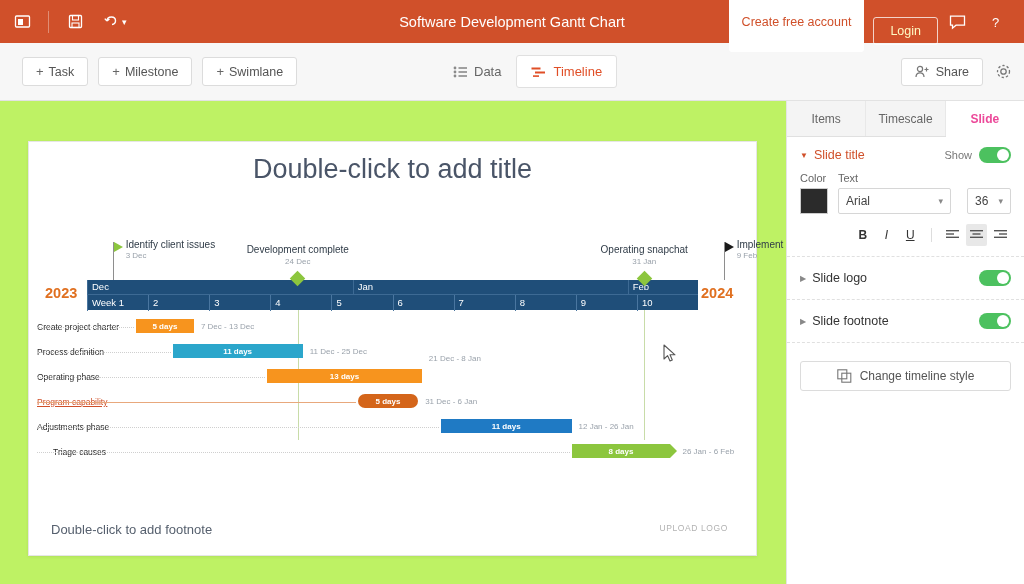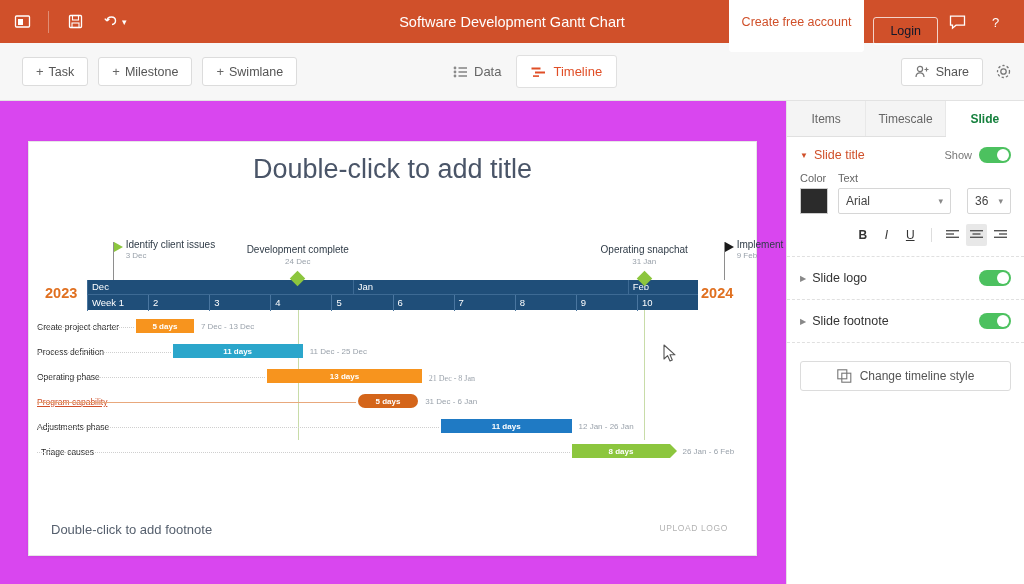--- a/index.html
+++ b/index.html
@@ -26,21 +26,21 @@
   .tb-title {
     position: absolute; left: 0; right: 0; text-align: center;
     color: #fff; font-size: 14.5px; pointer-events: none;
   }
   .tb-right { margin-left: auto; display: flex; align-items: center; padding-right: 10px; z-index:2; }
   .btn-create {
     background: #fff; color: #d0502a; font-size: 12.5px;
     padding: 23px 13px; border-radius: 3px; cursor: pointer; white-space: nowrap;
   }
   .btn-login {
-    border: 1px solid rgba(255,255,255,.75); color: #0f172a; font-size: 12.5px;
+    border: 1px solid rgba(255,255,255,.75); color: #fef9c3; font-size: 12.5px;
     padding: 6px 16px; border-radius: 3px; margin-left: 9px; cursor: pointer; margin-top: 19px;
   }
   .tb-right .tb-icon { width: 38px; }
 
   
   .toolbar {
     position: absolute; left: 0; top: 43px; width: 1024px; height: 58px;
     background: #f7f7f7; border-bottom: 1px solid #e2e2e2;
     display: flex; align-items: center;
   }
@@ -68,21 +68,21 @@
     color: #fff; font-size: 10px;
     display: flex; flex-direction: column; align-items: center; justify-content: center;
     cursor: pointer;
   }
   .feedback .vtext { writing-mode: vertical-rl; transform: rotate(180deg); letter-spacing: .4px; }
   .feedback .fico { margin-top: 4px; font-size: 10px; }
 
   
   .workarea {
     position: absolute; left: 0; top: 101px; right: 238px; bottom: 0;
-    background: #d946ef; overflow: hidden;
+    background: #bef264; overflow: hidden;
   }
   .slide {
     position: absolute; left: 28px; top: 40px; width: 729px; height: 415px;
     background: #fff; border: 1px solid #e6e6e6;
     box-shadow: 0 1px 3px rgba(0,0,0,.07);
   }
   .slide-title {
     position: absolute; left: 0; right: 0; top: 12px; text-align: center;
     font-size: 27px; color: #4a5568; cursor: text;
   }
@@ -163,21 +163,21 @@
     position: absolute; right: 0; top: 101px; width: 238px; bottom: 0;
     background: #fff; border-left: 1px solid #e4e4e4;
   }
   .panel-tabs { display: flex; height: 36px; background:#fafafa; border-bottom: 1px solid #e0e0e0; }
   .ptab {
     flex: 1; display: flex; align-items: center; justify-content: center;
     font-size: 12px; color: #666; cursor: pointer; border-right: 1px solid #e8e8e8;
     background: #f4f4f4;
   }
   .ptab:last-child { border-right: none; }
-  .ptab.active { background: #fff; color: #15803d; font-weight: bold; border-bottom: 1px solid #fff; margin-bottom:-1px;}
+  .ptab.active { background: #fff; color: #ec4899; font-weight: bold; border-bottom: 1px solid #fff; margin-bottom:-1px;}
 
   .sect { padding: 10px 13px; border-bottom: 1px dashed #e0e0e0; }
   .sect-head { display: flex; align-items: center; }
   .tri { font-size: 8px; color: #d0502a; margin-right: 6px; }
   .tri.gray { color: #888; }
   .sect-title { font-size: 12.5px; color: #d0502a; }
   .sect-title.dark { color: #333; }
   .show-wrap { margin-left: auto; display: flex; align-items: center; gap: 7px; }
   .show-lbl { font-size: 11px; color: #777; }
   .toggle {
@@ -356,30 +356,30 @@
         <div class="leader" style="left: 8px; top: 185px; width: 96.88px;"></div>
         <div class="bar" style="left: 106.88px; width: 58.045px; top: 177px; background: rgb(247, 148, 30);">5 days</div>
         <div class="dates" style="left: 171.925px; top: 180px;">7 Dec - 13 Dec</div>
         <div class="tname" style="top: 205px; left: 8px;">Process definition</div>
         <div class="leader" style="left: 8px; top: 210px; width: 133.54px;"></div>
         <div class="bar" style="left: 143.54px; width: 130.143px; top: 202px; background: rgb(43, 166, 203);">11 days</div>
         <div class="dates" style="left: 280.683px; top: 205px;">11 Dec - 25 Dec</div>
         <div class="tname" style="top: 230px; left: 8px;">Operating phase</div>
         <div class="leader" style="left: 8px; top: 235px; width: 228.245px;"></div>
         <div class="bar" style="left: 238.245px; width: 154.583px; top: 227px; background: rgb(247, 148, 30);">13 days</div>
-        <div class="dates" style="left: 399.828px; top: 232px; font-family: Liberation Serif, serif;">21 Dec - 8 Jan</div>
+        <div class="dates" style="left: 399.828px; top: 212px;">21 Dec - 8 Jan</div>
         <div class="tname link" style="top: 255px; left: 8px;">Program capability</div>
         <div class="leader solid" style="left: 8px; top: 260px; width: 318.673px;"></div>
         <div class="bar rounded" style="left: 328.673px; width: 60.489px; top: 252px; background: rgb(212, 101, 26);">5 days</div>
         <div class="dates" style="left: 396.162px; top: 255px;">31 Dec - 6 Jan</div>
         <div class="tname" style="top: 280px; left: 8px;">Adjustments phase</div>
         <div class="leader" style="left: 8px; top: 285px; width: 401.769px;"></div>
         <div class="bar" style="left: 411.769px; width: 130.754px; top: 277px; background: rgb(31, 122, 196);">11 days</div>
         <div class="dates" style="left: 549.523px; top: 280px;">12 Jan - 26 Jan</div>
-        <div class="tname" style="top: 305px; left: 12px;">Triage causes</div>
+        <div class="tname" style="top: 305px; left: 24px;">Triage causes</div>
         <div class="leader" style="left: 8px; top: 310px; width: 532.523px;"></div>
         <div class="bar arrow" style="left: 542.523px; width: 98.982px; top: 302px; background: rgb(140, 198, 62);">8 days</div>
         <div class="dates" style="left: 653.505px; top: 305px;">26 Jan - 6 Feb</div>
       </div>
     <div class="slide-footnote">Double-click to add footnote</div>
     <div class="upload-logo">UPLOAD LOGO</div>
   </div>
   <svg class="cursor-arrow" width="15" height="19" viewBox="0 0 15 19">
     <path d="M1 1 L1 15 L4.6 11.6 L7 17 L9.3 16 L7 10.8 L12 10.8 Z" fill="#fff" stroke="#555" stroke-width="1.1" stroke-linejoin="round"></path>
   </svg>

